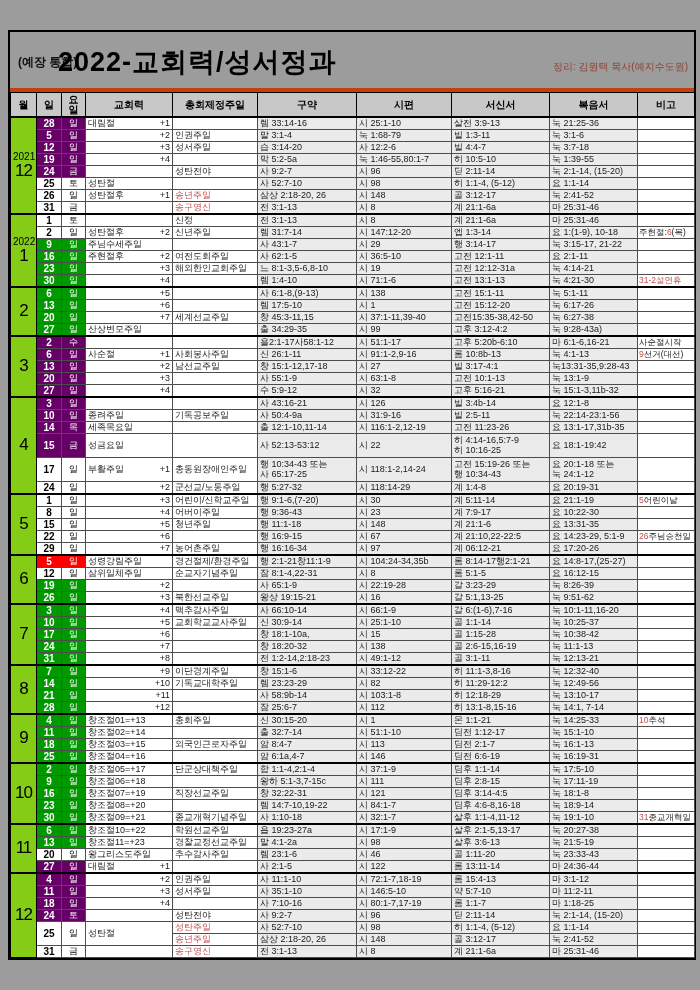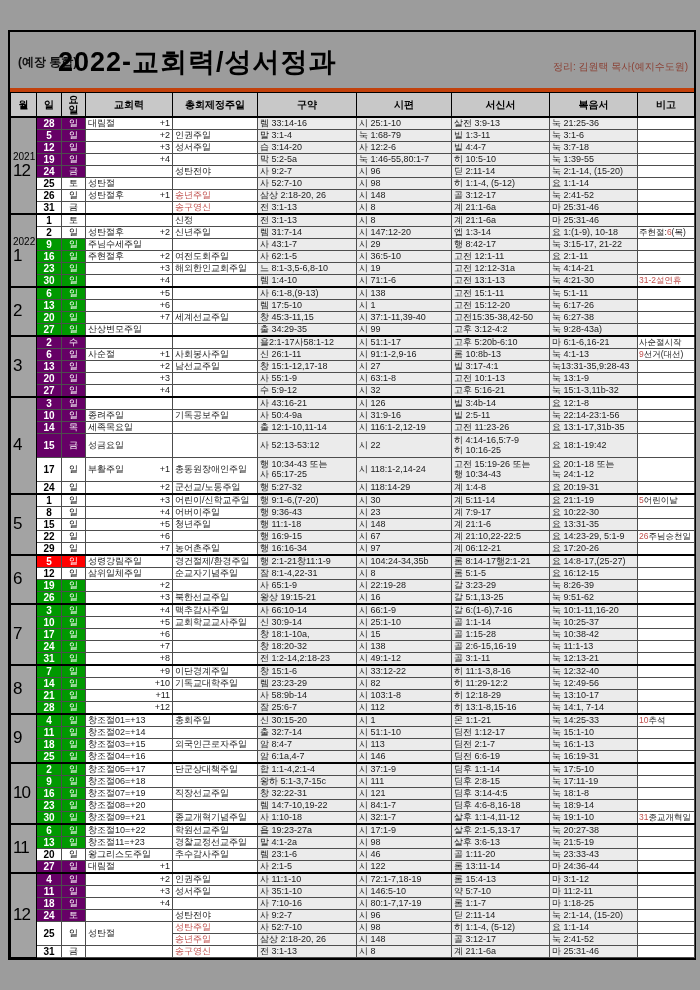--- a/index.html
+++ b/index.html
@@ -10,21 +10,21 @@
   .main-title{position:absolute;left:0;right:8px;top:12px;text-align:left;font-size:27px;font-weight:bold;color:#000;letter-spacing:1px;margin-left:48px;}
   .compiler{position:absolute;right:6px;top:28px;font-size:10px;font-weight:normal;color:#8b4034;}
   table{border-collapse:collapse;table-layout:fixed;width:684px;background:#fff;}
   col.c-mon{width:26px}col.c-day{width:25px}col.c-dow{width:24px}
   col.c-cal{width:87px}col.c-asm{width:85px}col.c-ot{width:99px}
   col.c-ps{width:95px}col.c-ep{width:98px}col.c-go{width:88px}col.c-note{width:57px}
   th{background:#c8c8c8;border:1px solid #000;font-size:10px;font-weight:bold;color:#000;height:21px;white-space:pre-line;line-height:1.0;}
   td{border:1px solid #4d4d4d;font-size:9px;color:#1a1a1a;height:11px;padding:0 2px;vertical-align:middle;line-height:1.1;overflow:hidden;white-space:nowrap;}
   tr.tall td{height:23px;white-space:pre-line;}
   tr.month-start td{border-top:2px solid #000;}
-  .month-cell{background:#a3a3a3;text-align:left;vertical-align:middle;border:1px solid #000;}
+  .month-cell{background:#84cc16;text-align:center;vertical-align:middle;border:1px solid #000;}
   .year-label{font-size:10px;color:#000;}
   .month-number{font-size:17px;color:#000;letter-spacing:-1px;}
   .day-cell{text-align:center;font-weight:bold;font-size:10px;padding:0;}
   .dow-cell{text-align:center;font-size:9px;padding:0;}
   .bg-p{background:#660066;color:#fff;}
   .bg-g{background:#009900;color:#fff;}
   .bg-r{background:#ff0000;color:#fff;}
   .bg-w{background:#fff;color:#000;}
   .cal-cell{display:table-cell;}
   .cal-cell .inner{display:flex;justify-content:space-between;}
@@ -244,21 +244,21 @@
           <td class="dow-cell bg-g">일</td>
           <td class="cal-cell">
             <span class="inner">
               <span>주님수세주일</span>
               <span></span>
             </span>
           </td>
           <td class="asm-cell"></td>
           <td class="scripture-cell">사 43:1-7</td>
           <td class="scripture-cell">시 29</td>
-          <td class="scripture-cell">행 8:42-17</td>
+          <td class="scripture-cell">행 3:14-17</td>
           <td class="scripture-cell">눅 3:15-17, 21-22</td>
           <td class="note-cell"></td>
         </tr>
         <tr>
           <td class="day-cell bg-g">16</td>
           <td class="dow-cell bg-g">일</td>
           <td class="cal-cell">
             <span class="inner">
               <span>주현절후</span>
               <span>+2</span>

